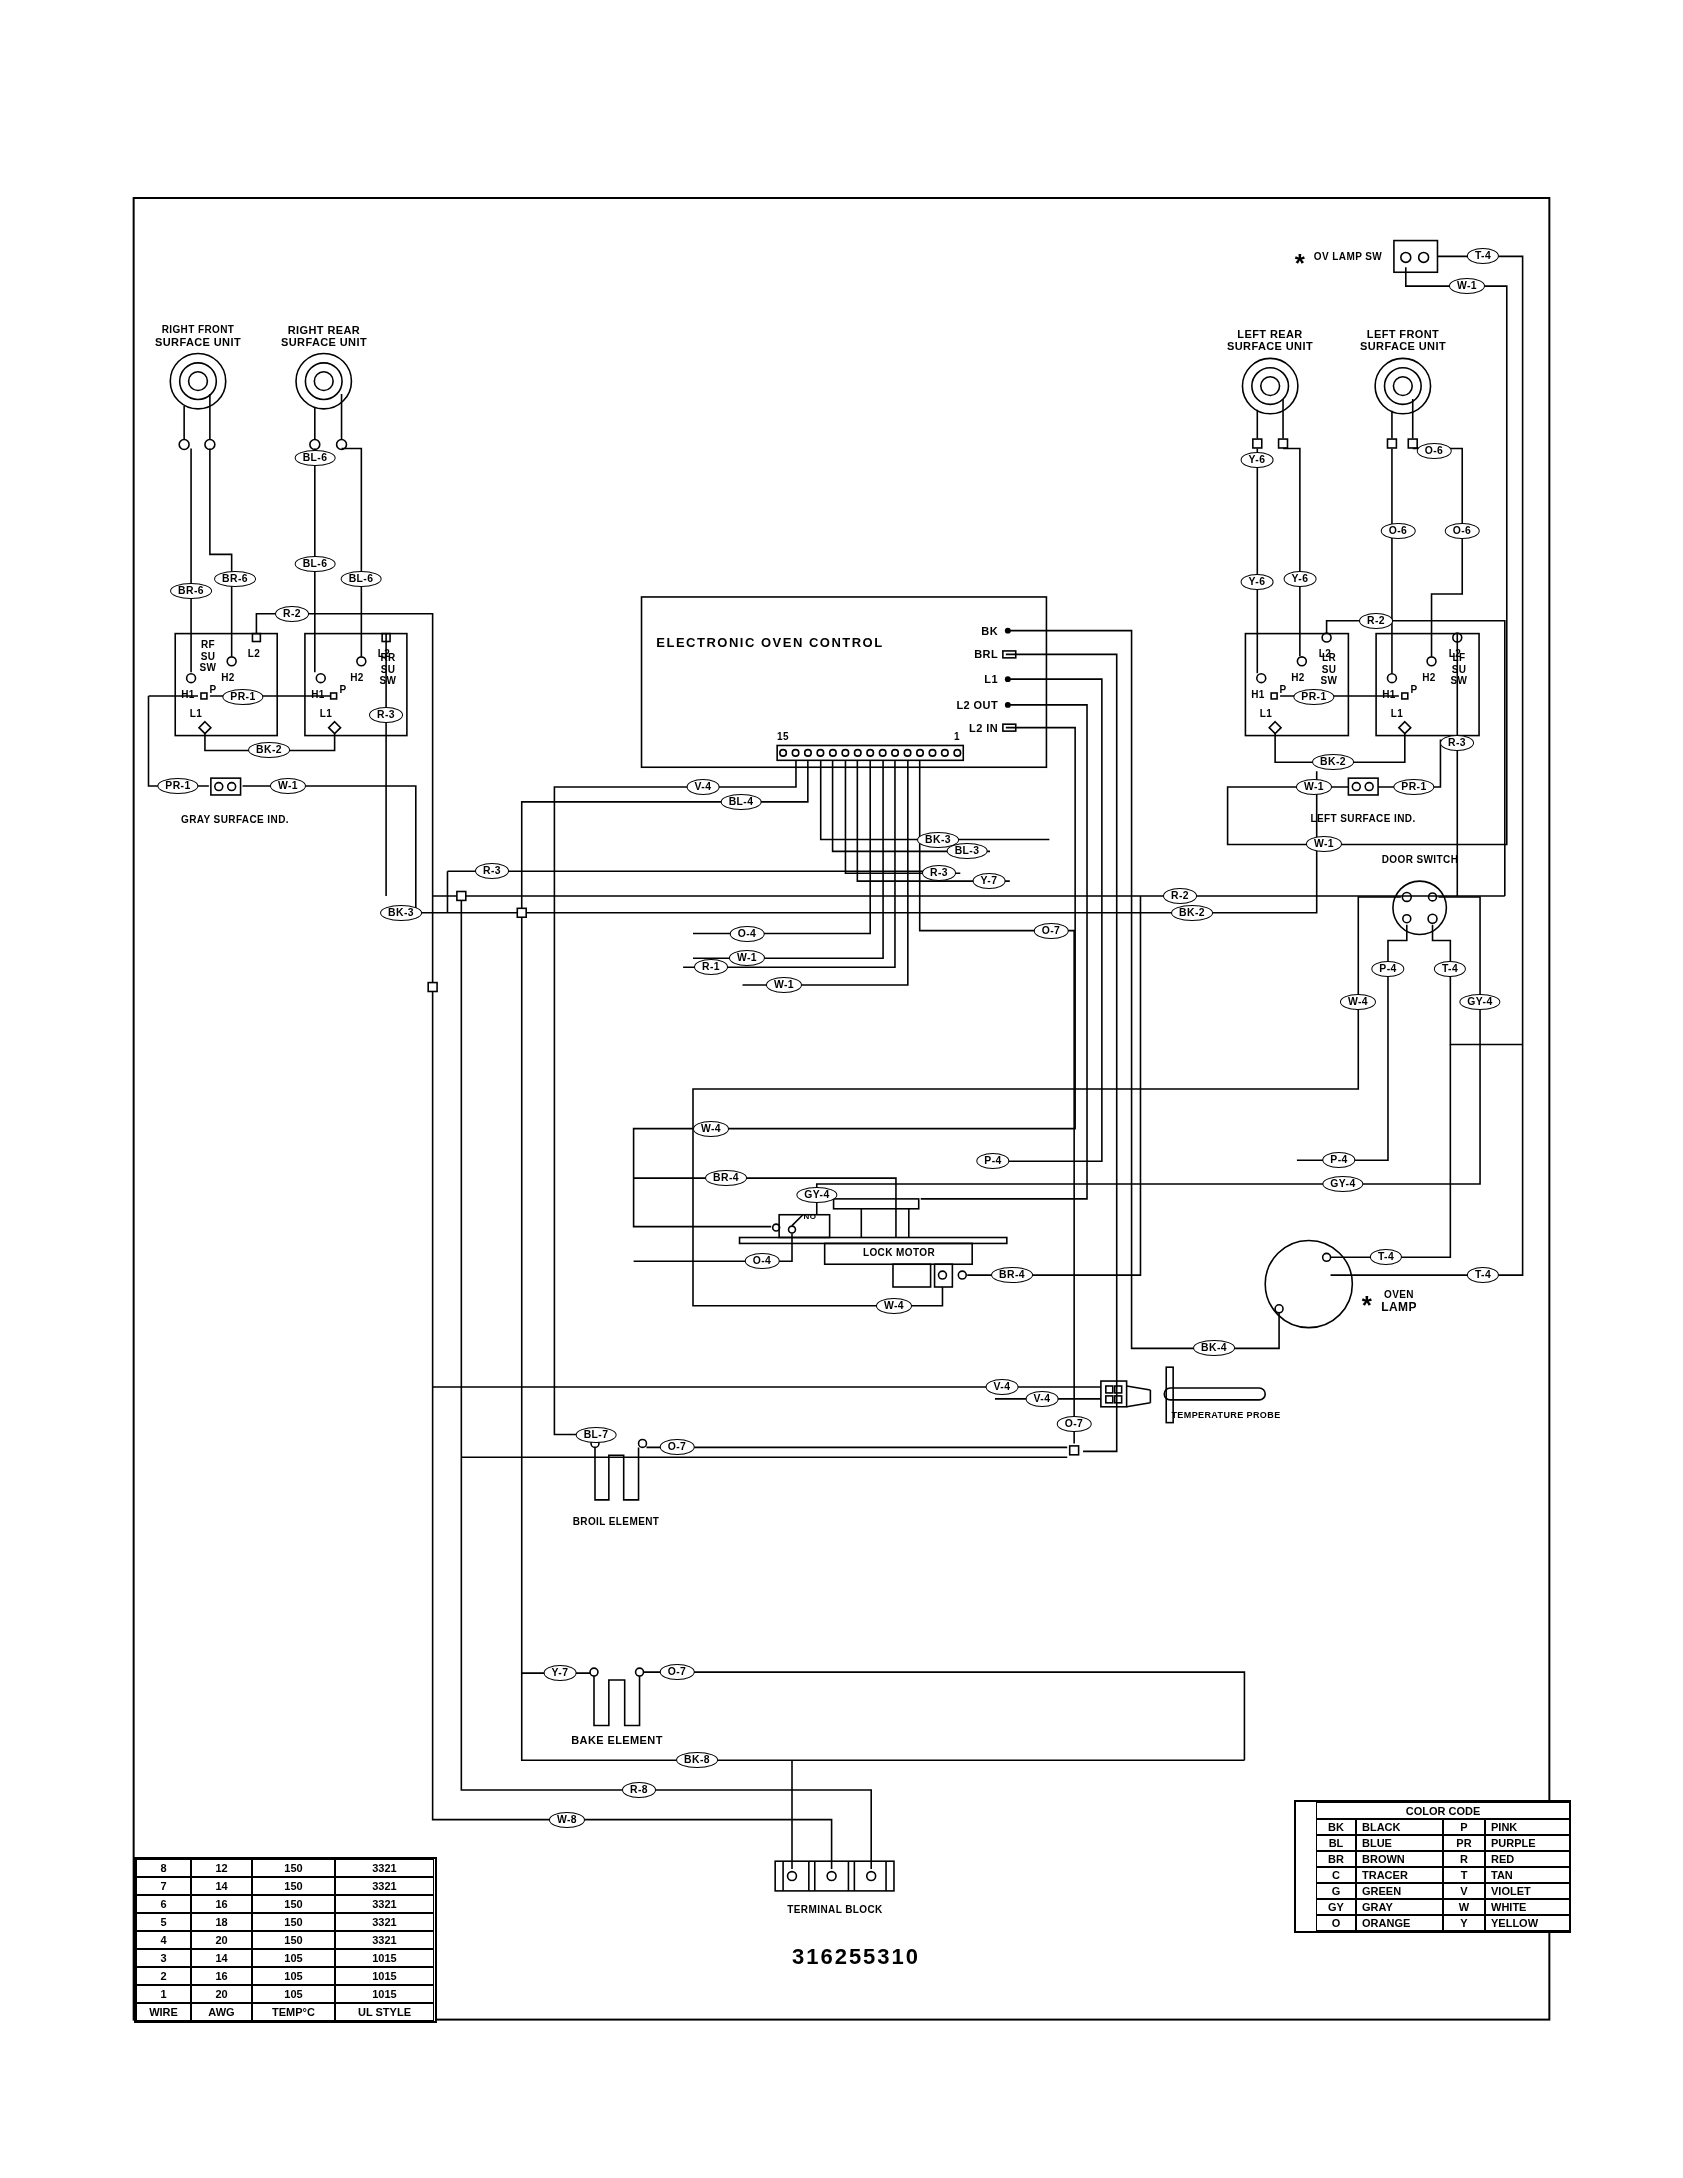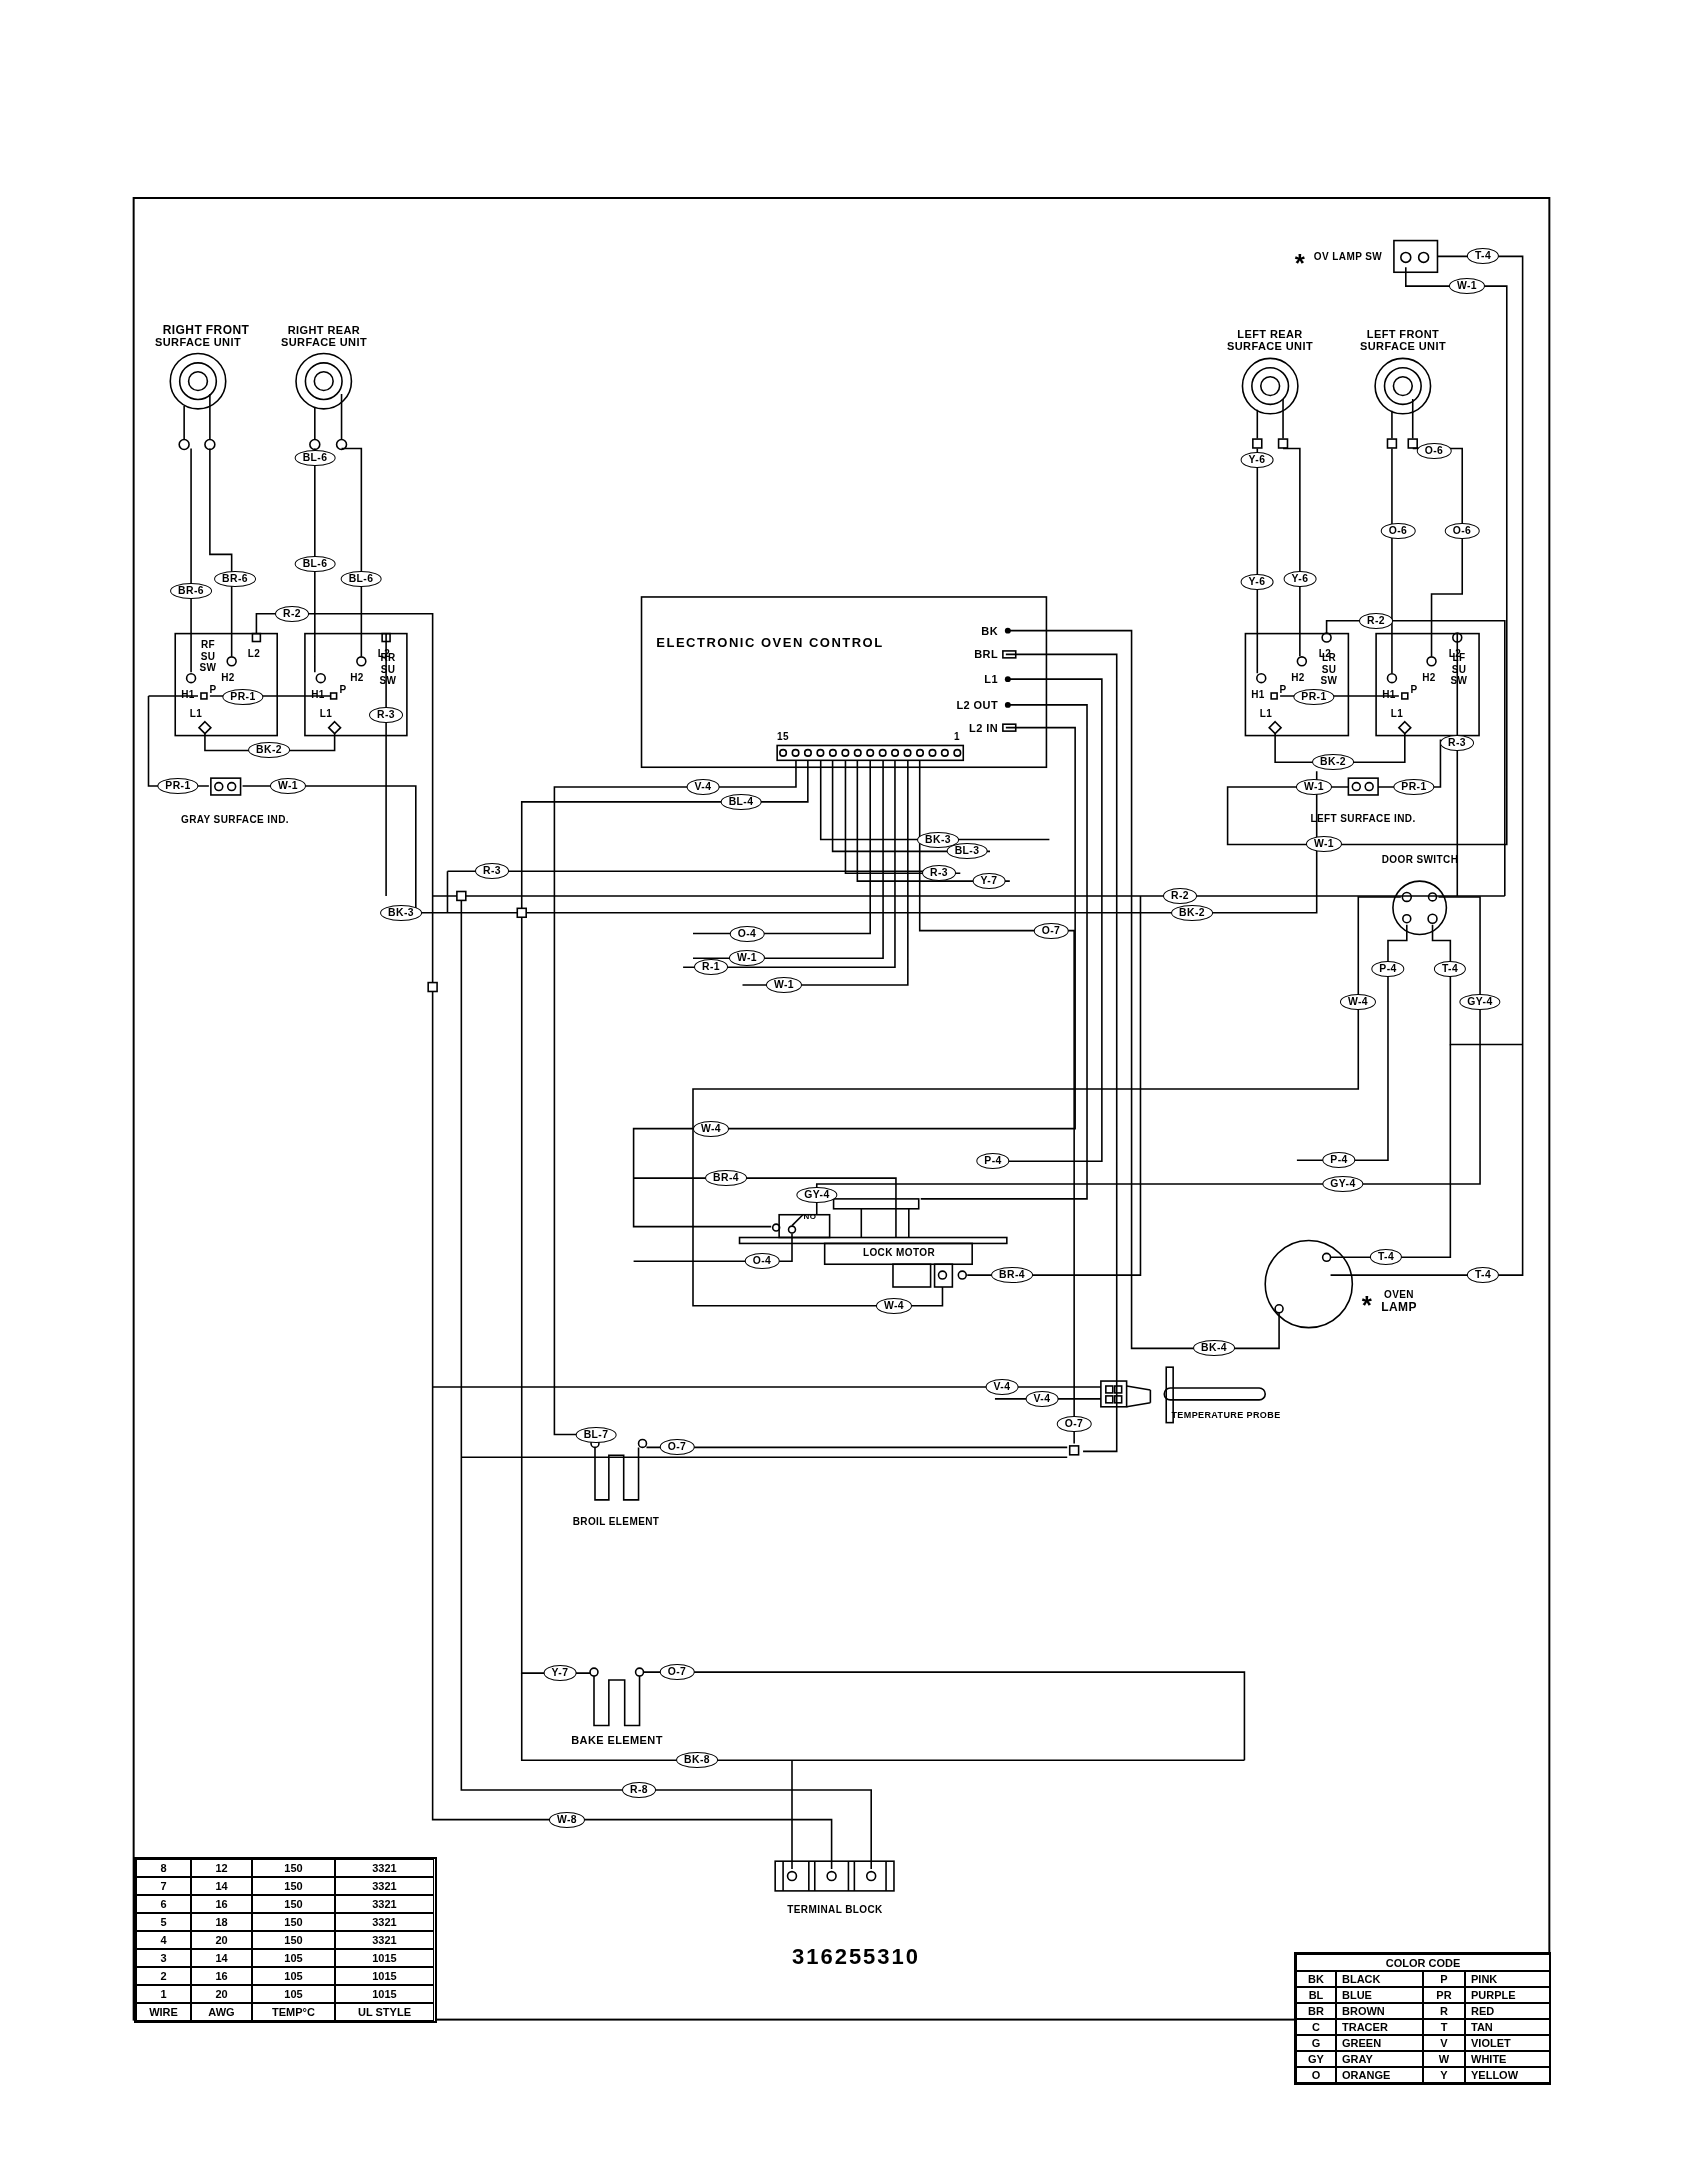--- a/index.html
+++ b/index.html
@@ -219,21 +219,21 @@
 
     <g>
       <rect class="wht" x="461.5" y="900.5" width="9" height="9"></rect>
       <rect class="wht" x="522.5" y="917.5" width="9" height="9"></rect>
       <rect class="wht" x="432.5" y="992.5" width="9" height="9"></rect>
       <rect class="wht" x="1080.5" y="1460.5" width="9" height="9"></rect>
     </g>
   </svg>
 
   <div id="label-layer">
-      <div class="lbl" style="left: 198px; top: 330px; font-size: 12px; margin-left: 8px;">RIGHT FRONT</div>
+      <div class="lbl" style="left: 198px; top: 330px; font-size: 10px;">RIGHT FRONT</div>
       <div class="lbl" style="left: 198px; top: 342px; font-size: 11px;">SURFACE UNIT</div>
       <div class="lbl" style="left: 324px; top: 330px; font-size: 11px;">RIGHT REAR</div>
       <div class="lbl" style="left: 324px; top: 342px; font-size: 11px;">SURFACE UNIT</div>
       <div class="lbl" style="left: 1270px; top: 334px; font-size: 11px;">LEFT REAR</div>
       <div class="lbl" style="left: 1270px; top: 346px; font-size: 11px;">SURFACE UNIT</div>
       <div class="lbl" style="left: 1403px; top: 334px; font-size: 11px;">LEFT FRONT</div>
       <div class="lbl" style="left: 1403px; top: 346px; font-size: 11px;">SURFACE UNIT</div>
       <div class="lbl" style="left: 1300px; top: 263px; font-size: 26px;">*</div>
       <div class="lbl" style="left: 1348px; top: 257px; font-size: 10px;">OV LAMP SW</div>
       <div class="lbl" style="left: 770px; top: 642px; font-size: 13px; letter-spacing: 1.5px;">ELECTRONIC OVEN CONTROL</div>
@@ -392,21 +392,21 @@
       <div class="cell">1</div>
       <div class="cell">20</div>
       <div class="cell">105</div>
       <div class="cell">1015</div>
       <div class="cell">WIRE</div>
       <div class="cell">AWG</div>
       <div class="cell">TEMP°C</div>
       <div class="cell">UL STYLE</div>
     </div>
 
-  <div id="color-table" class="grid-table" style="left:1294px;top:1952px;width:253px;grid-template-columns:40px 87px 42px 85px;grid-template-rows:17px repeat(7,16px);">
+  <div id="color-table" class="grid-table" style="left:1294px;top:1800px;width:253px;grid-template-columns:40px 87px 42px 85px;grid-template-rows:17px repeat(7,16px);padding-left:20px;">
       <div class="cell" style="grid-column: 1 / span 4;">COLOR CODE</div>
       <div class="cell">BK</div>
       <div class="cell left">BLACK</div>
       <div class="cell">P</div>
       <div class="cell left">PINK</div>
       <div class="cell">BL</div>
       <div class="cell left">BLUE</div>
       <div class="cell">PR</div>
       <div class="cell left">PURPLE</div>
       <div class="cell">BR</div>

